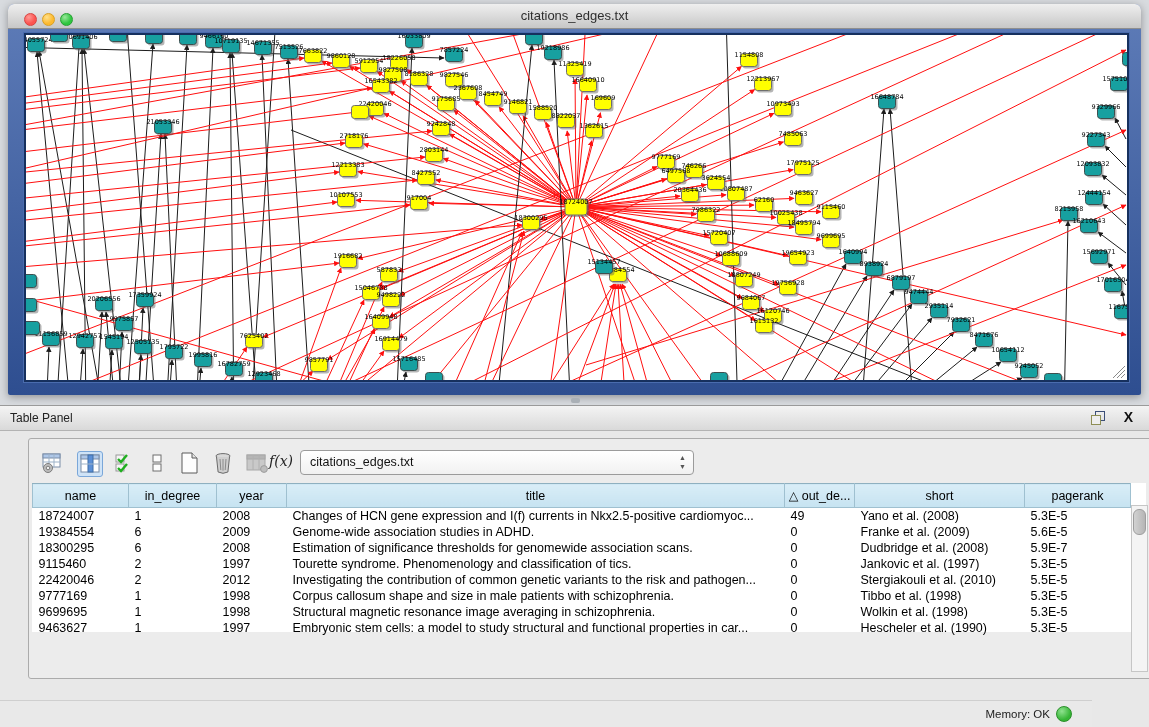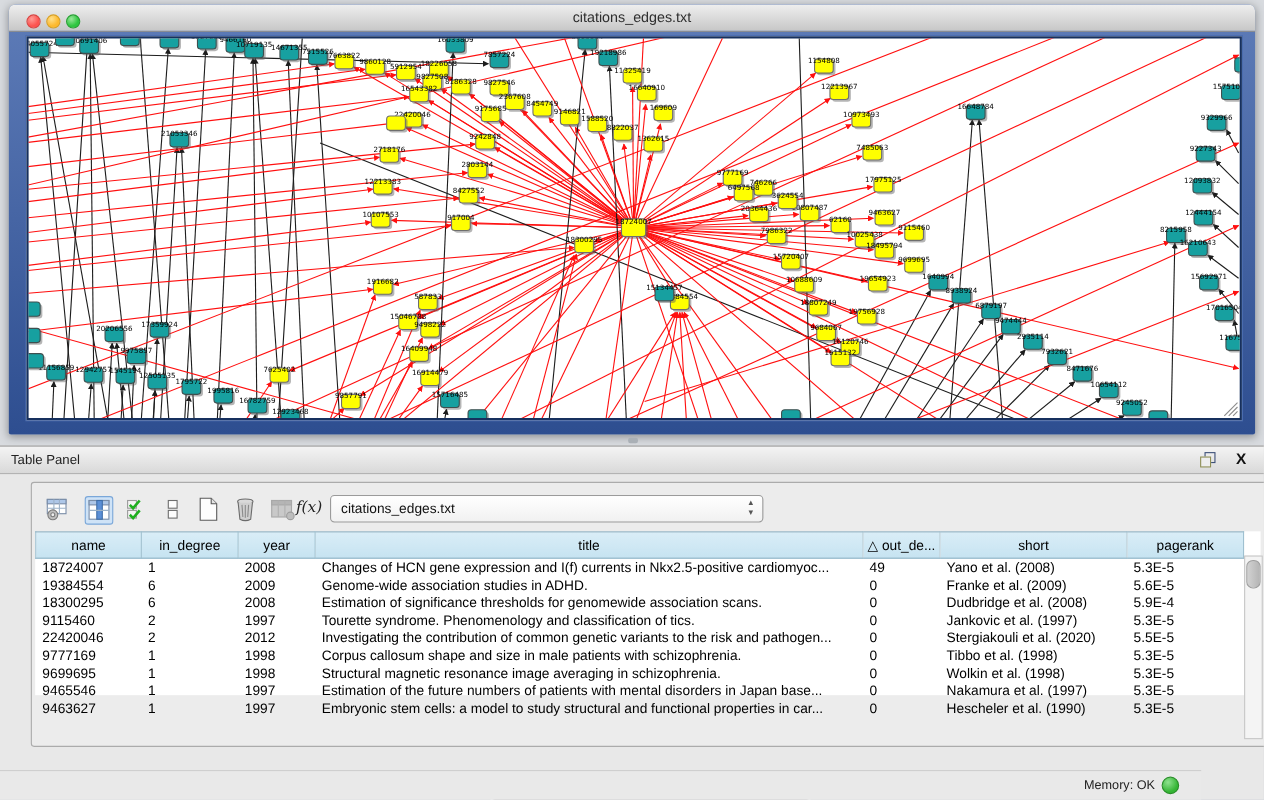--- a/index.html
+++ b/index.html
@@ -968,38 +968,38 @@
                 <td>Franke et al. (2009)</td>
                 <td>5.6E-5</td>
               </tr>
               <tr>
                 <td>18300295</td>
                 <td>6</td>
                 <td>2008</td>
                 <td>Estimation of significance thresholds for genomewide association scans.</td>
                 <td>0</td>
                 <td>Dudbridge et al. (2008)</td>
-                <td>5.9E-4</td>
+                <td>5.9E-7</td>
               </tr>
               <tr>
                 <td>9115460</td>
                 <td>2</td>
                 <td>1997</td>
                 <td>Tourette syndrome. Phenomenology and classification of tics.</td>
                 <td>0</td>
                 <td>Jankovic et al. (1997)</td>
                 <td>5.3E-5</td>
               </tr>
               <tr>
                 <td>22420046</td>
                 <td>2</td>
                 <td>2012</td>
                 <td>Investigating the contribution of common genetic variants to the risk and pathogen...</td>
                 <td>0</td>
-                <td>Stergiakouli et al. (2020)</td>
+                <td>Stergiakouli et al. (2010)</td>
                 <td>5.5E-5</td>
               </tr>
               <tr>
                 <td>9777169</td>
                 <td>1</td>
                 <td>1998</td>
                 <td>Corpus callosum shape and size in male patients with schizophrenia.</td>
                 <td>0</td>
                 <td>Tibbo et al. (1998)</td>
                 <td>5.3E-5</td>
@@ -1007,29 +1007,20 @@
               <tr>
                 <td>9699695</td>
                 <td>1</td>
                 <td>1998</td>
                 <td>Structural magnetic resonance image averaging in schizophrenia.</td>
                 <td>0</td>
                 <td>Wolkin et al. (1998)</td>
                 <td>5.3E-5</td>
               </tr>
               <tr>
-                <td>9465546</td>
-                <td>1</td>
-                <td>1997</td>
-                <td>Estimation of the future numbers of patients with mental disorders in Japan base...</td>
-                <td>0</td>
-                <td>Nakamura et al. (1997)</td>
-                <td>5.3E-5</td>
-              </tr>
-              <tr>
                 <td>9463627</td>
                 <td>1</td>
                 <td>1997</td>
                 <td>Embryonic stem cells: a model to study structural and functional properties in car...</td>
                 <td>0</td>
                 <td>Hescheler et al. (1990)</td>
                 <td>5.3E-5</td>
               </tr>
             </tbody>
         </table>

